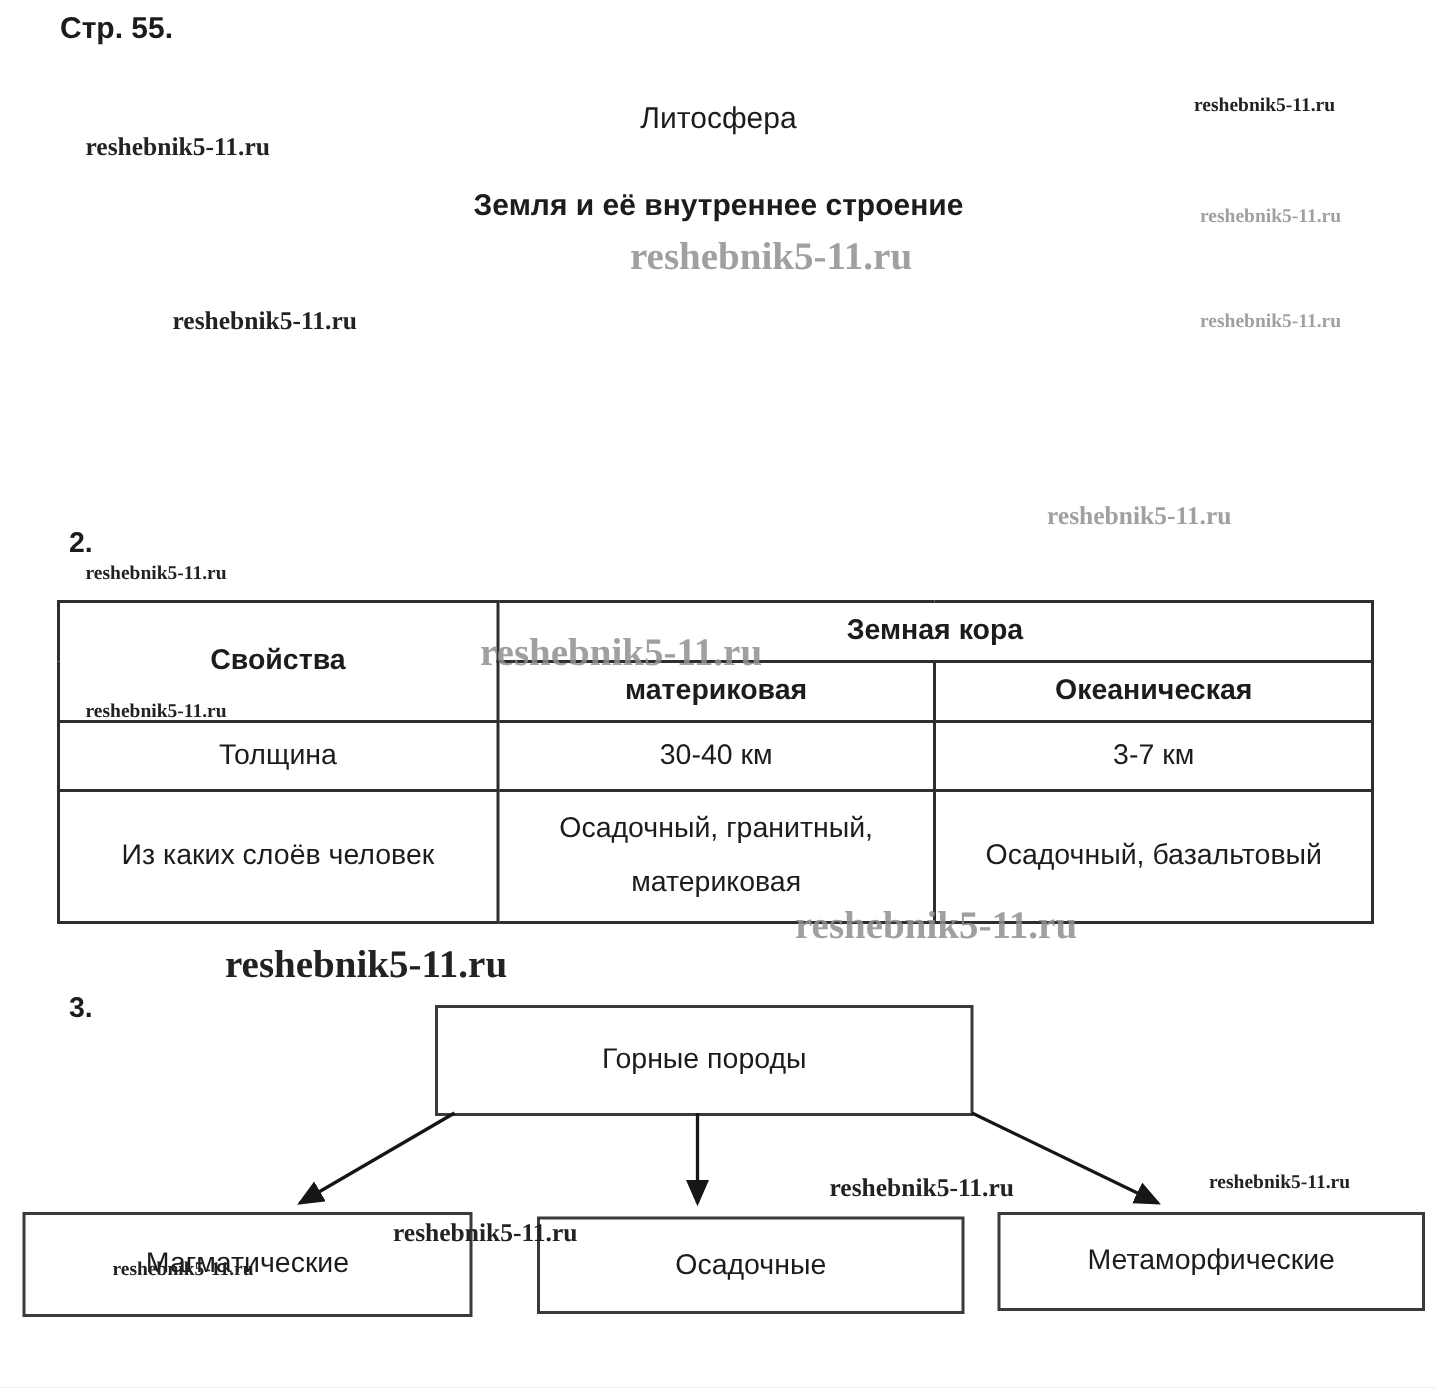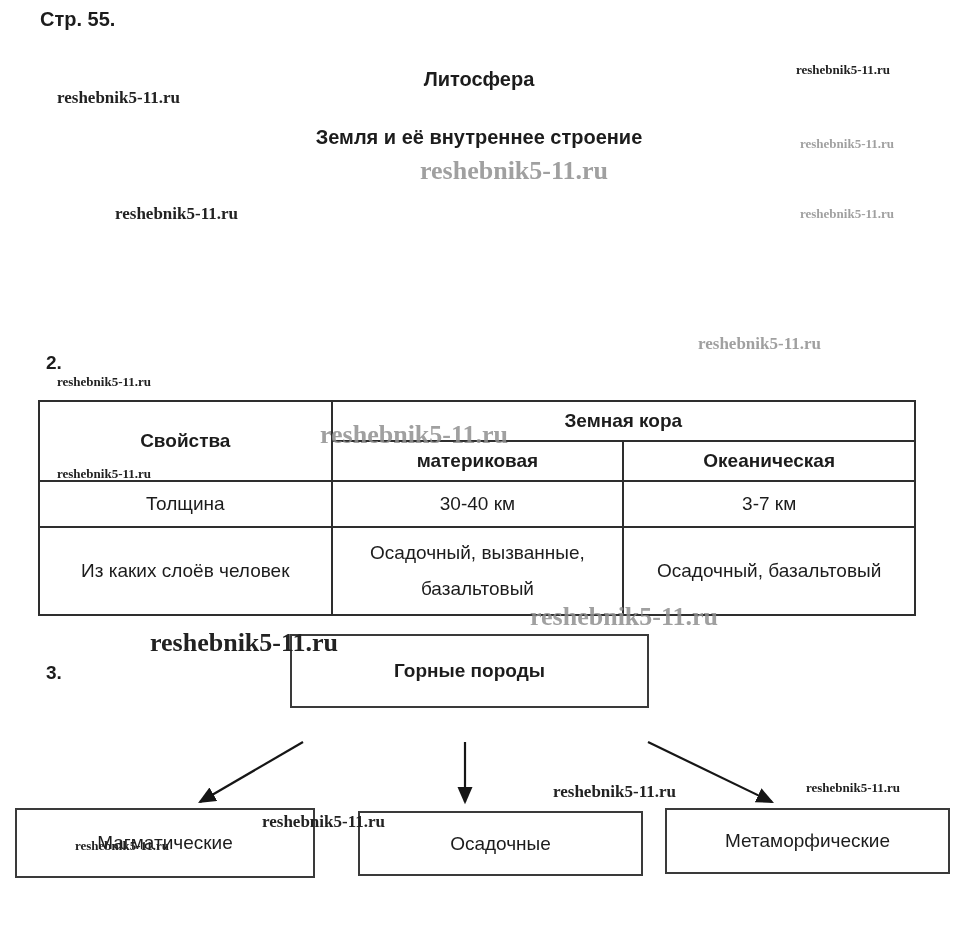--- a/index.html
+++ b/index.html
@@ -11,21 +11,21 @@
     color:#1c1c1c;
     overflow:hidden;
     margin:0 auto;
   }
   .page-label {
     position:absolute; left:40px; top:8px;
     font-weight:bold; font-size:20px;
   }
   .title {
     position:absolute; left:0; right:0; top:68px;
-    text-align:center; font-weight:bold; font-size:20px;
+    text-align:center; font-weight:normal; font-size:20px;
   }
   .subtitle {
     position:absolute; left:0; right:0; top:126px;
     text-align:center; font-weight:bold; font-size:20px;
   }
   .para {
     position:absolute; left:46px; top:180px; width:885px;
     font-size:19.5px; line-height:40px;
   }
   .para .num { font-weight:bold; }
@@ -53,21 +53,21 @@
   table.kora-table .r-body1 td { height:34px; }
   table.kora-table .r-body2 td { height:78px; }
 
   .node {
     position:absolute;
     border:2px solid #3a3a3a;
     display:flex; align-items:center; justify-content:center;
     font-size:19px; text-align:center;
     background:transparent;
   }
-  .node-root { left:290px; top:634px; width:355px; height:70px;font-weight:bold; }
+  .node-root { left:290px; top:670px; width:355px; height:70px; }
   .node-magmatic { left:15px;  top:808px; width:296px; height:66px; }
   .node-sediment { left:330px; top:811px; width:281px; height:61px;margin-left:28px; }
   .node-metamorphic { left:665px; top:808px; width:281px; height:62px; }
 
   .arrows { position:absolute; left:0; top:740px; width:958px; height:70px; }
 
   .wm {
     position:absolute;
     font-family:"Liberation Serif", serif;
     font-weight:bold; white-space:nowrap;
@@ -106,21 +106,21 @@
           <td class="th">материковая</td>
           <td class="th">Океаническая</td>
         </tr>
         <tr class="r-body1">
           <td>Толщина</td>
           <td>30-40 км</td>
           <td>3-7 км</td>
         </tr>
         <tr class="r-body2">
           <td>Из каких слоёв человек</td>
-          <td>Осадочный, вызванные, базальтовый</td>
+          <td>Осадочный, гранитный, материковая</td>
           <td>Осадочный, базальтовый</td>
         </tr>
       </tbody>
     </table>
   </div>
 
   <div class="sec-num sec-3">3.</div>
 
   <div class="node node-root">Горные породы</div>
 

